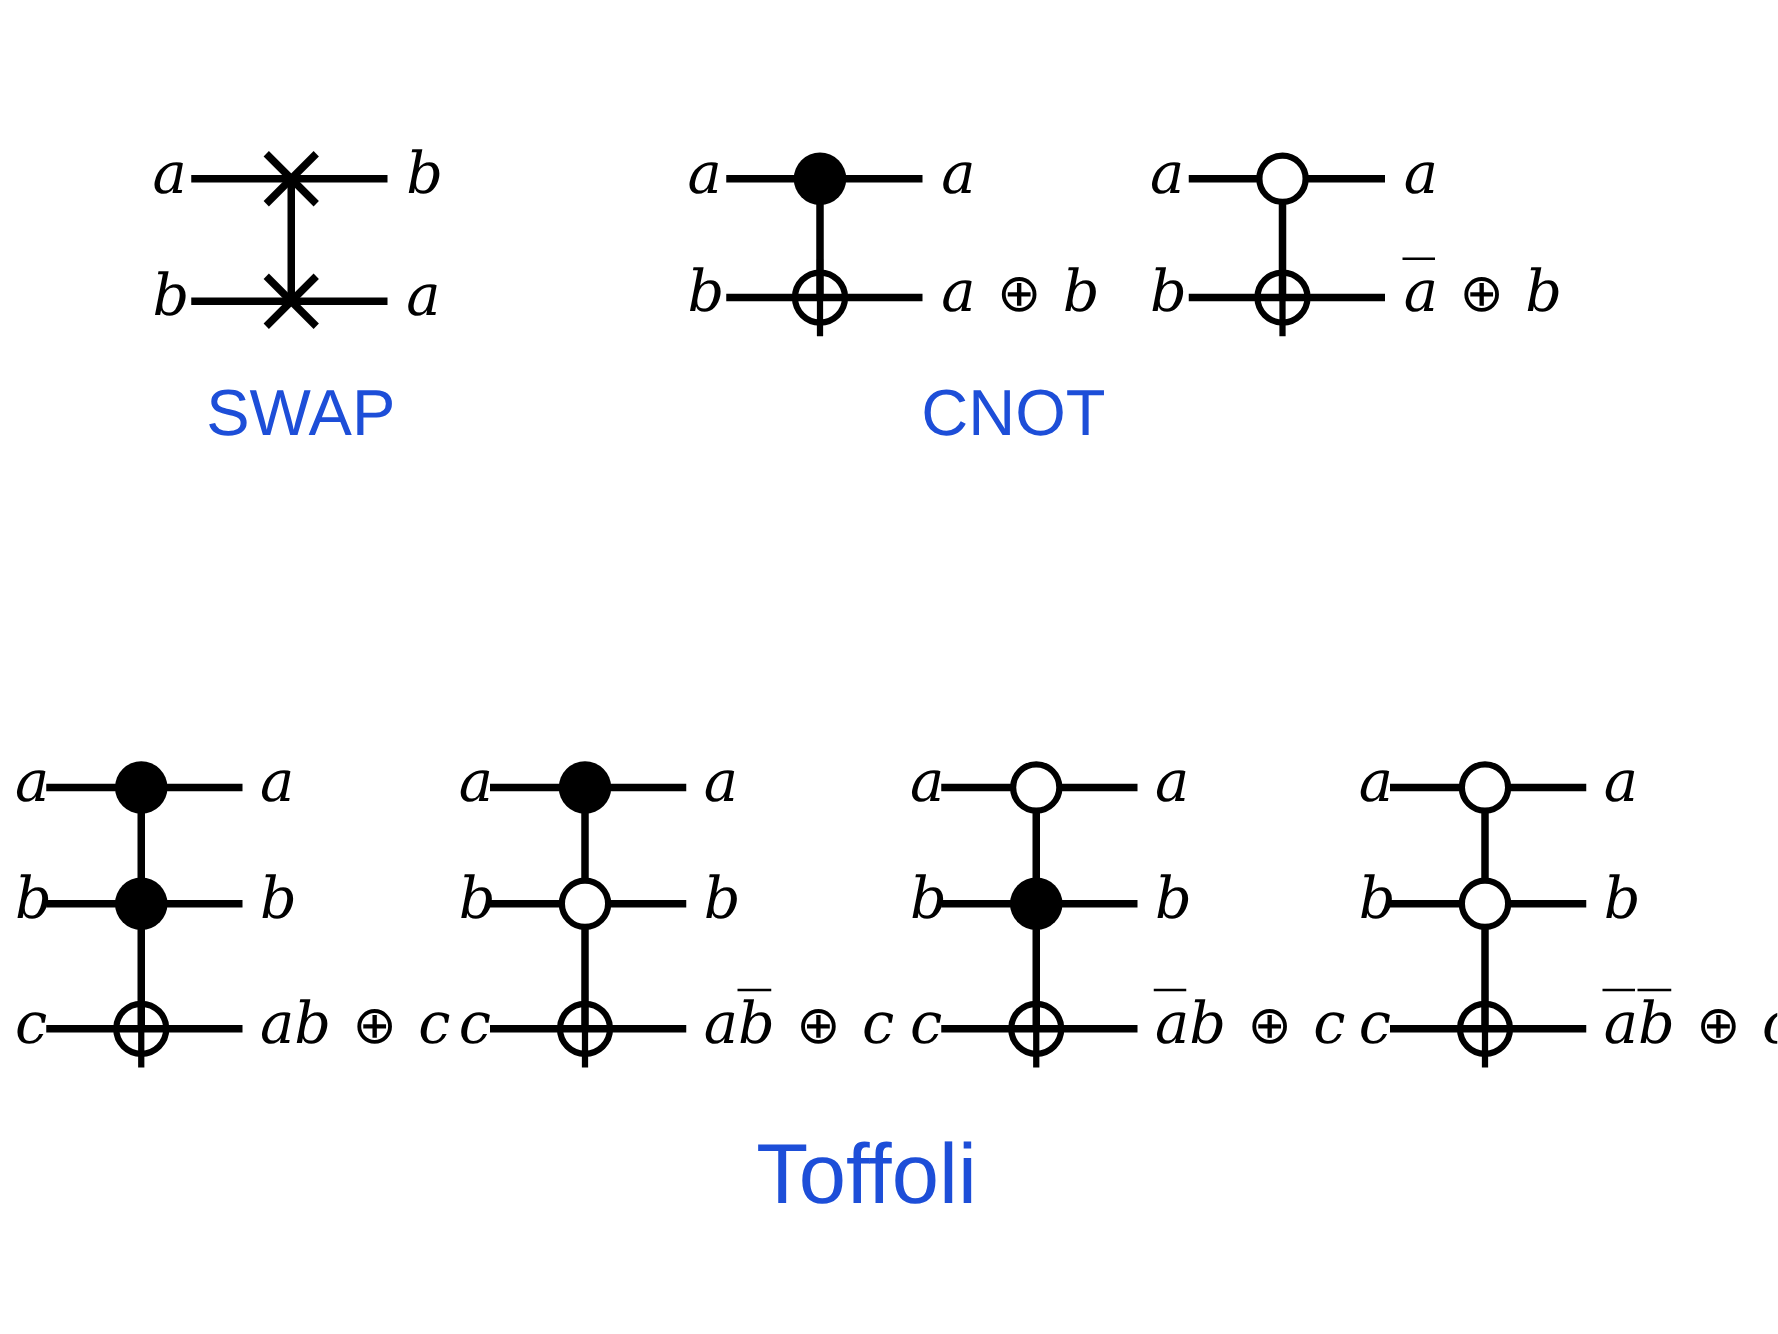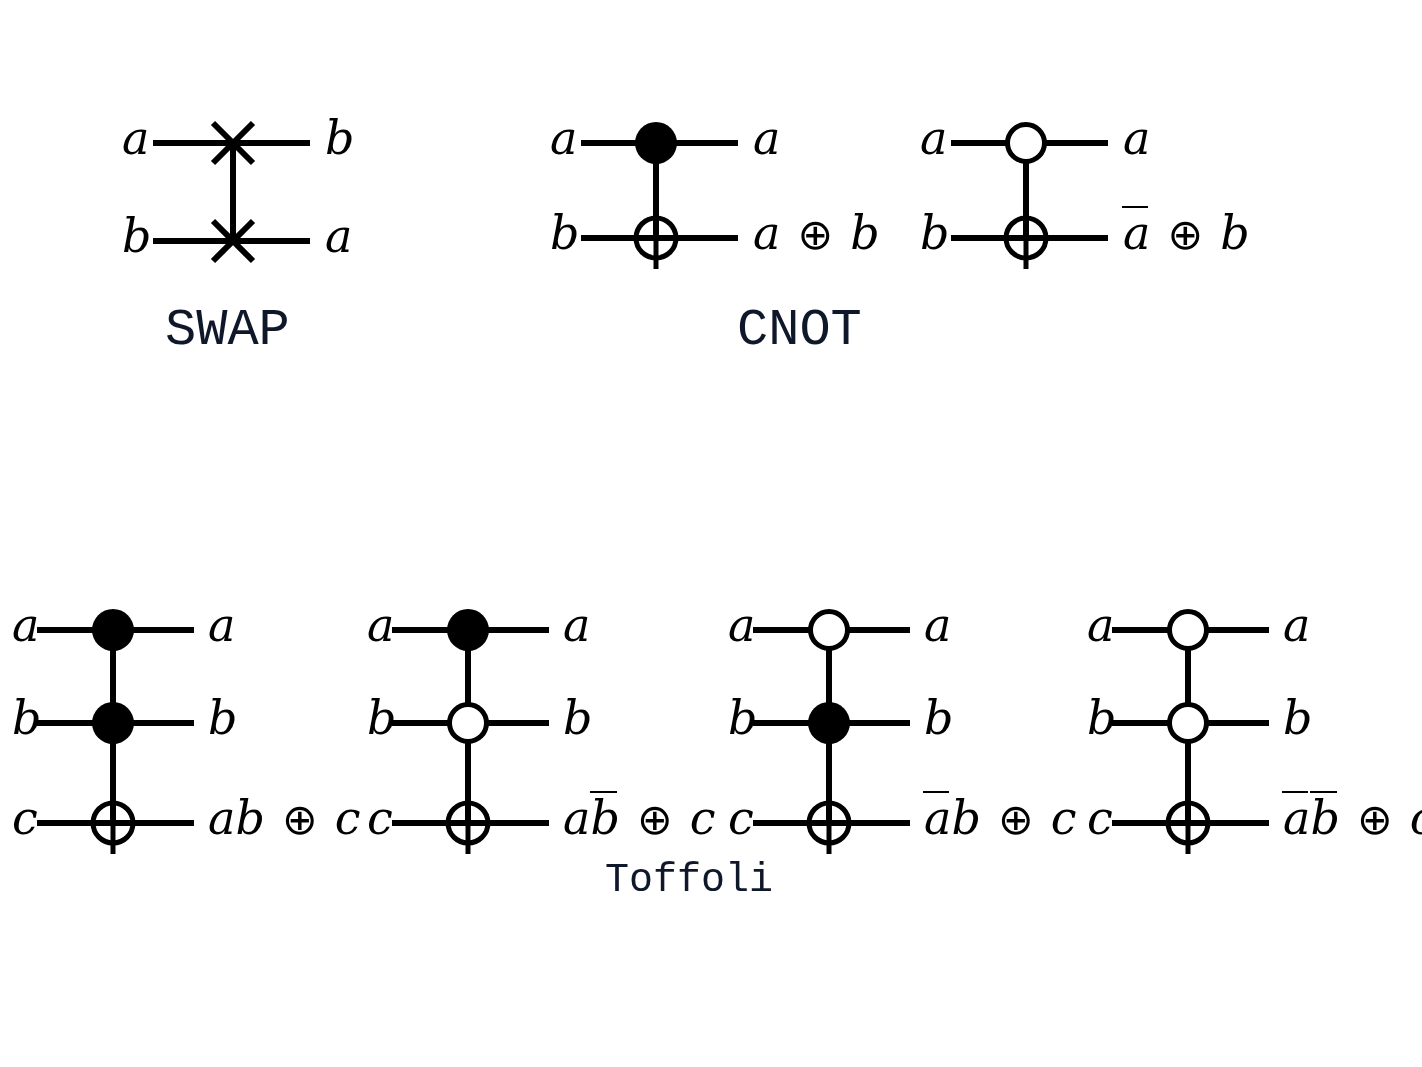--- a/index.html
+++ b/index.html
@@ -65,23 +65,23 @@
     border-top: 2.6px solid #000000;
   }
   .mathlabel .oplus {
     font-style: normal;
     font-family: "DejaVu Sans", sans-serif;
     font-size: 0.92em;
     padding: 0 0.06em;
   }
   .caption {
     position: absolute;
-    font-family: Liberation Mono, monospace;
+    font-family: Liberation Sans, sans-serif;
     font-weight: 400;
-    color: #0f172a;
+    color: #1d4ed8;
     white-space: nowrap;
     line-height: 1;
   }
 </style>
 </head>
 <body>
 
 <div id="page">
     <svg width="210" height="161" viewBox="0 0 210 161" class="gate-svg" style="left:120px; top:120px;">
       <line x1="33" y1="23" x2="190" y2="23" class="wire" stroke-width="6"></line>
@@ -185,14 +185,14 @@
       <line x1="70" y1="215" x2="132" y2="215" class="target-cross" stroke-width="5"></line>
     </svg>
     <div class="mathlabel" style="font-size: 46px; left: 1087px; top: 602.4px;">a</div>
     <div class="mathlabel" style="font-size: 46px; left: 1283px; top: 602.4px;">a</div>
     <div class="mathlabel" style="font-size: 46px; left: 1087px; top: 695.4px;">b</div>
     <div class="mathlabel" style="font-size: 46px; left: 1283px; top: 695.4px;">b</div>
     <div class="mathlabel" style="font-size: 46px; left: 1087px; top: 795.4px;">c</div>
     <div class="mathlabel" style="font-size: 46px; left: 1283px; top: 795.4px;"><span class="ovb">a</span><span class="ovb">b</span>&nbsp;<span class="oplus">⊕</span>&nbsp;c</div>
     <div class="caption" style="font-size: 52px; left: 165px; top: 305px;">SWAP</div>
     <div class="caption" style="font-size: 52px; left: 737px; top: 305px;">CNOT</div>
-    <div class="caption" style="font-size: 40px; left: 605px; top: 861px;">Toffoli</div>
+    <div class="caption" style="font-size: 68px; left: 605px; top: 905px;">Toffoli</div>
   </div>
 
 </body></html>

